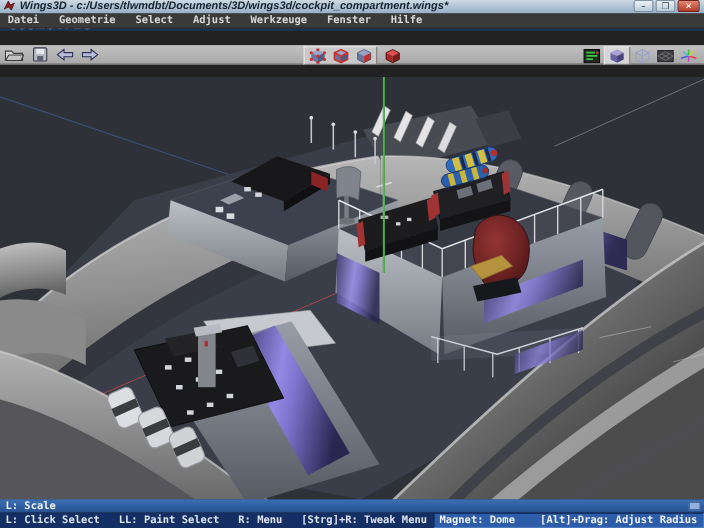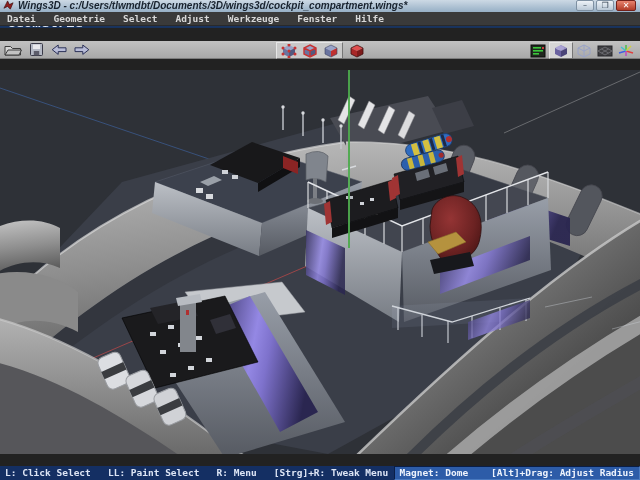--- a/index.html
+++ b/index.html
@@ -476,19 +476,23 @@
         </g>
       </g>
 
       <g>
         <line x1="349" y1="0" x2="349" y2="178" stroke="#2f8f2f" stroke-width="2" opacity="0.9"></line>
         <line x1="349" y1="0" x2="349" y2="178" stroke="#8ae08a" stroke-width="0.7" opacity="0.9"></line>
       </g>
     </svg>
   </div>
 
+  <div id="messagebar">
+    <span>L: Scale</span>
+    <span id="msg-grip"></span>
+  </div>
 
   <div id="statusbar">
     <span id="status-left">L: Click Select   LL: Paint Select   R: Menu   [Strg]+R: Tweak Menu</span>
     <span id="status-right">Magnet: Dome    [Alt]+Drag: Adjust Radius</span>
   </div>
 
 </div>
 
 </body></html>

